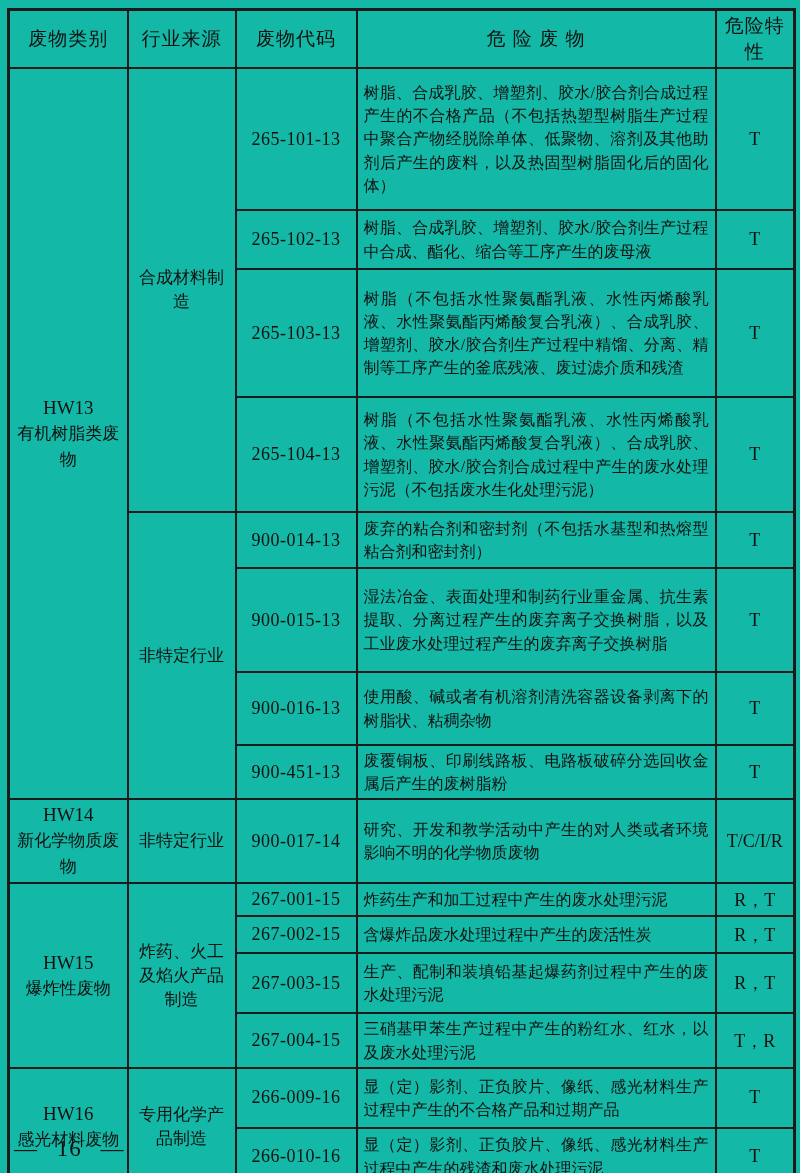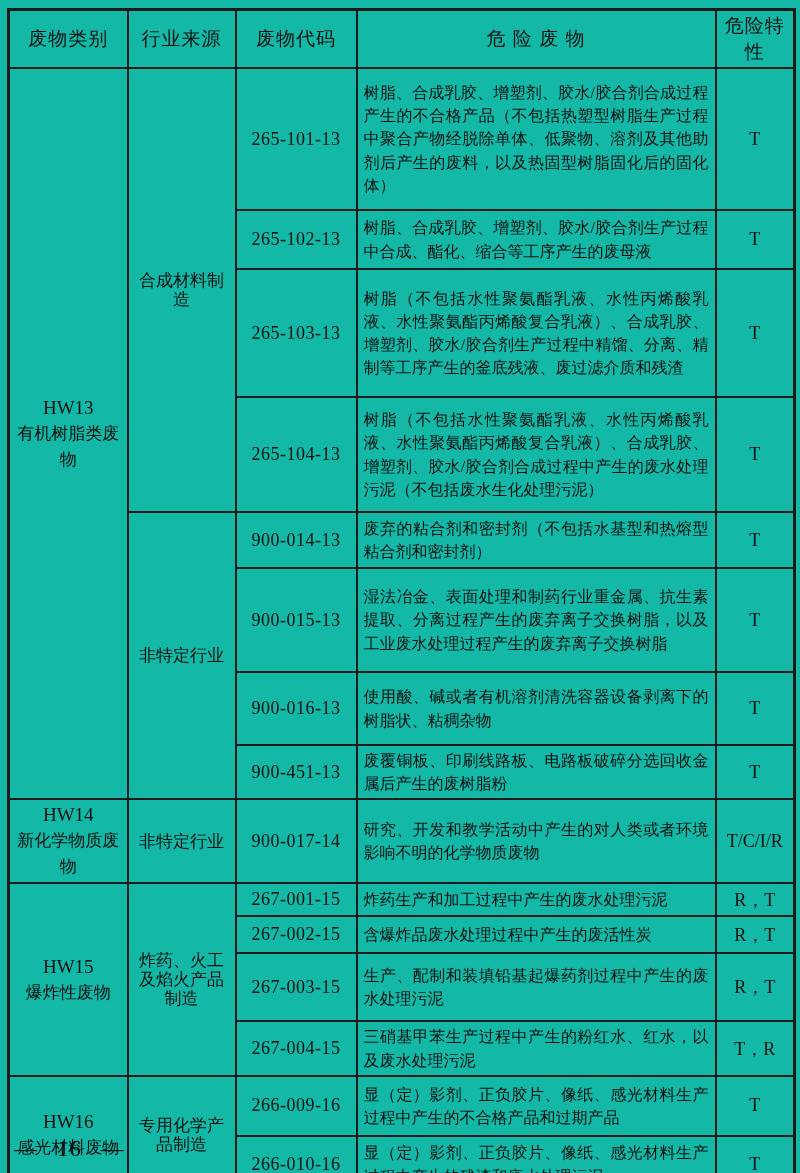--- a/index.html
+++ b/index.html
@@ -47,21 +47,21 @@
     display: block;
     font-size: 19px;
   }
   .cat-name {
     display: block;
     font-size: 17px;
   }
   td.ind-cell {
     text-align: center;
     font-size: 17px;
-    line-height: 19px;
+    line-height: 24px;
     padding: 2px 6px;
   }
   td.code-cell {
     text-align: center;
     font-size: 18px;
     letter-spacing: 0.5px;
     white-space: nowrap;
   }
   td.waste-cell {
     text-align: justify;
@@ -172,21 +172,21 @@
       <td class="ind-cell" rowspan="4">炸药、火工及焰火产品制造</td>
       <td class="code-cell">267-001-15</td>
       <td class="waste-cell">炸药生产和加工过程中产生的废水处理污泥</td>
       <td class="haz-cell">R，T</td>
     </tr>
     <tr style="height:37px">
       <td class="code-cell">267-002-15</td>
       <td class="waste-cell">含爆炸品废水处理过程中产生的废活性炭</td>
       <td class="haz-cell">R，T</td>
     </tr>
-    <tr style="height:68px">
+    <tr style="height:60px">
       <td class="code-cell">267-003-15</td>
       <td class="waste-cell">生产、配制和装填铅基起爆药剂过程中产生的废水处理污泥</td>
       <td class="haz-cell">R，T</td>
     </tr>
     <tr style="height:38px">
       <td class="code-cell">267-004-15</td>
       <td class="waste-cell">三硝基甲苯生产过程中产生的粉红水、红水，以及废水处理污泥</td>
       <td class="haz-cell">T，R</td>
     </tr>
 

